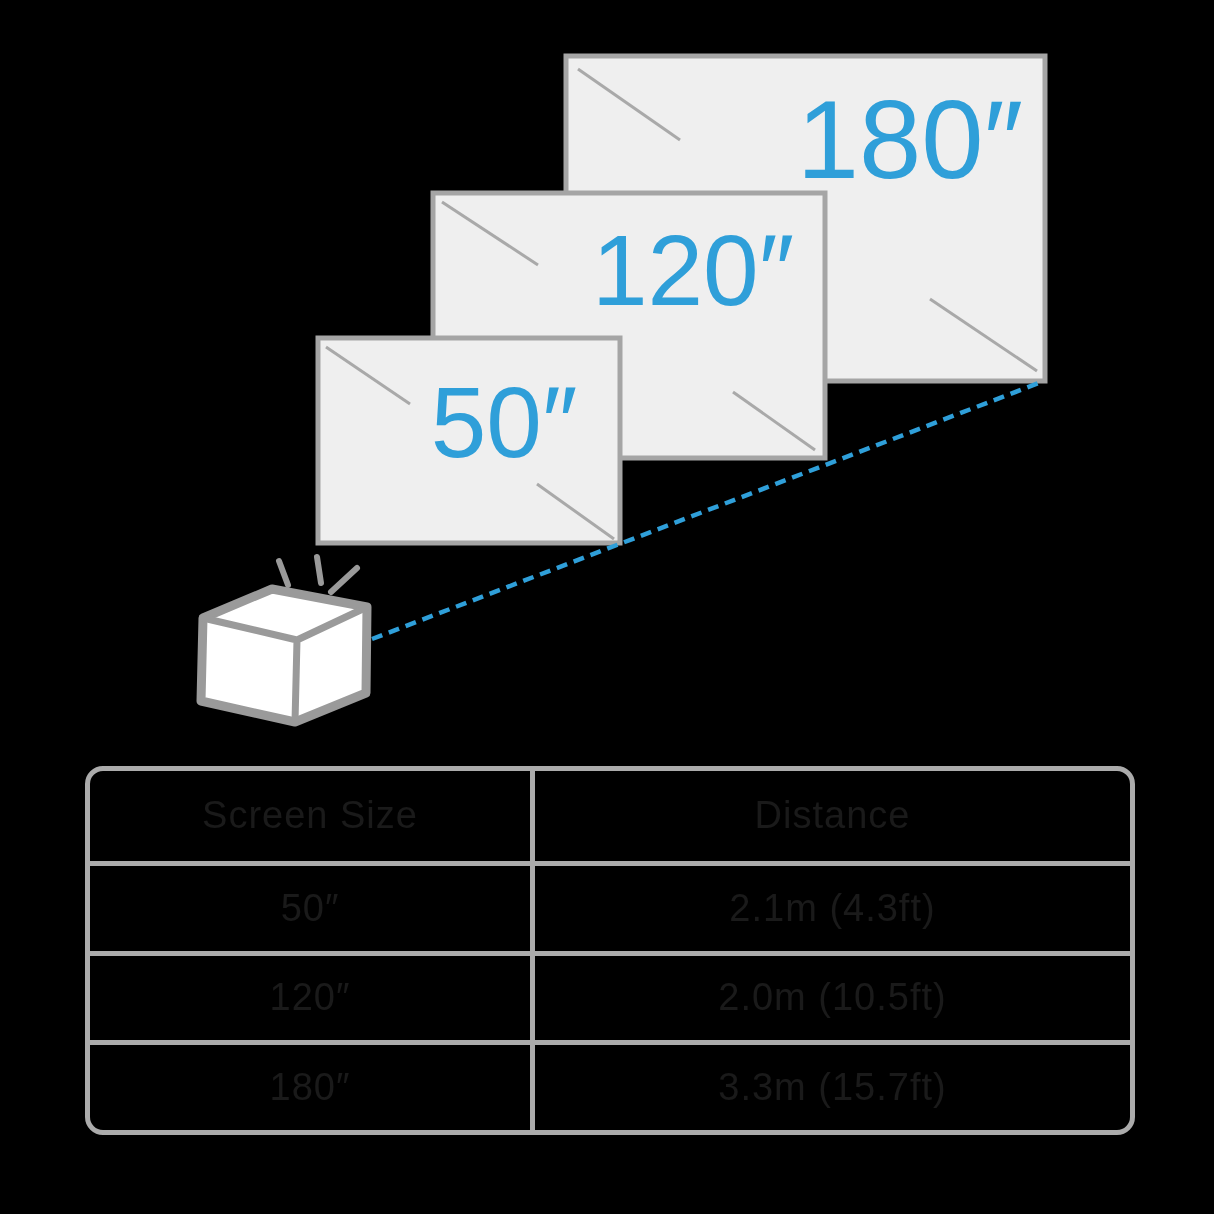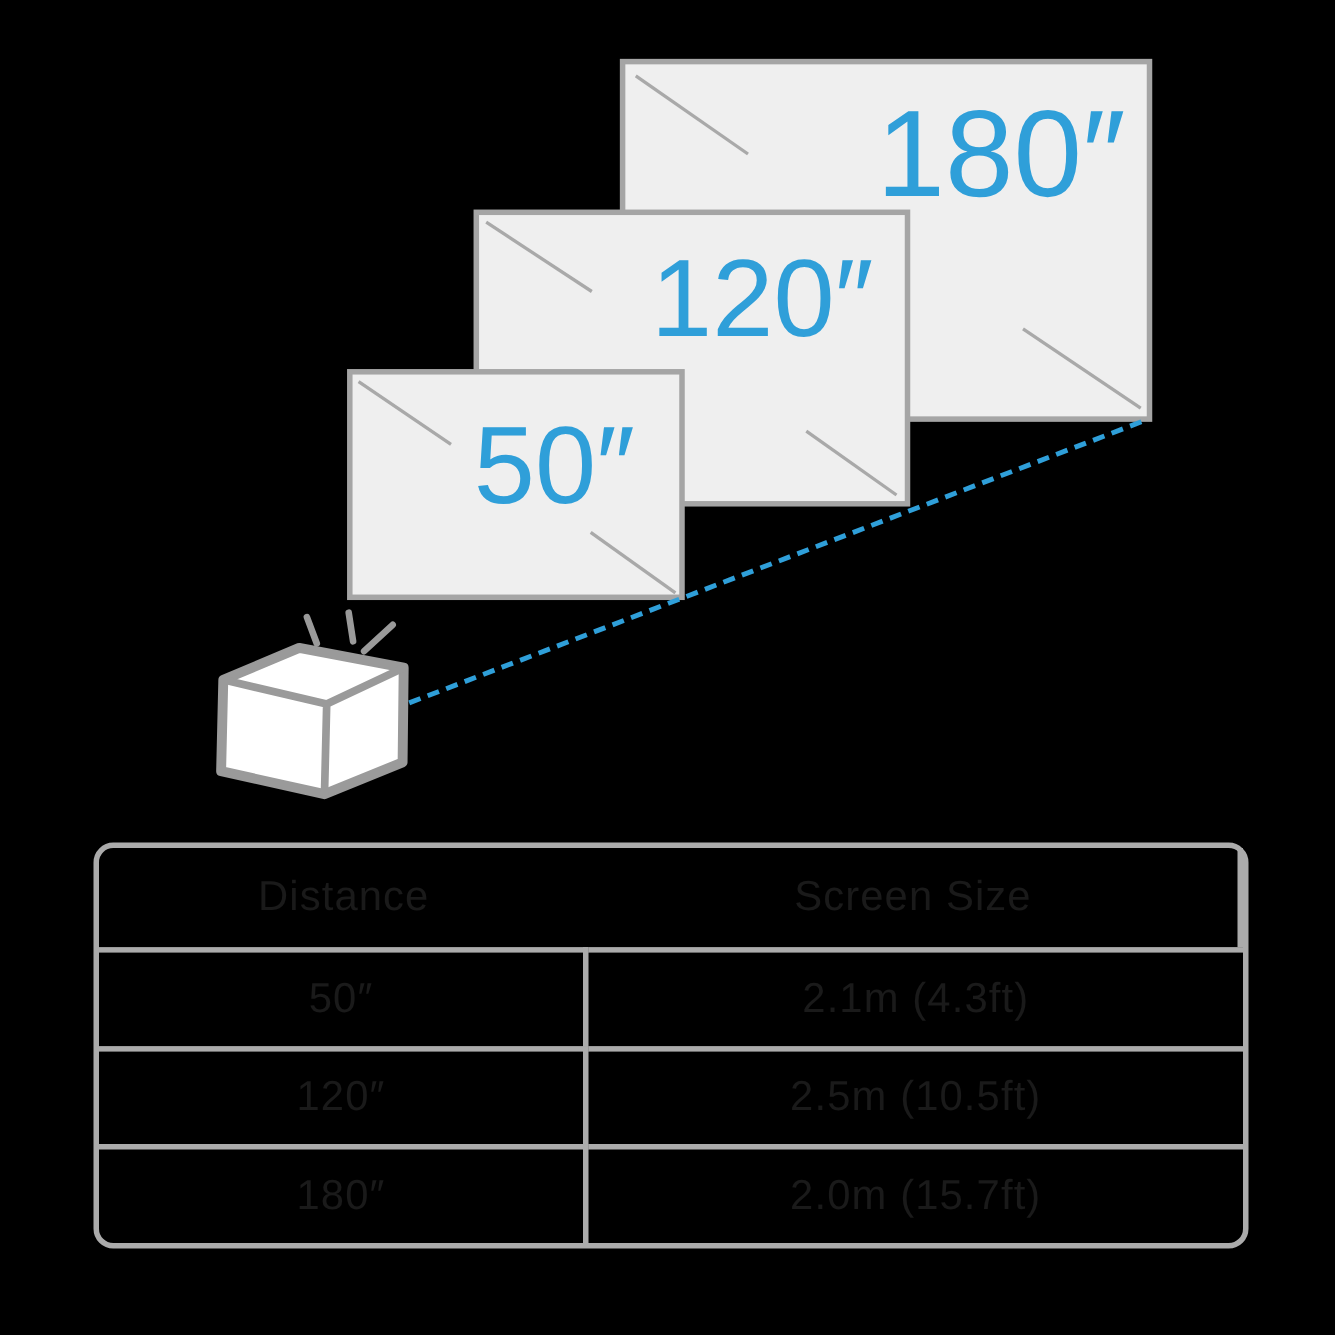--- a/index.html
+++ b/index.html
@@ -60,27 +60,27 @@
     <g stroke-width="6" fill="none">
       <path d="M288,585 L279,561"></path>
       <path d="M321,583 L317,557"></path>
       <path d="M331,592 L357,568"></path>
     </g>
   </g>
 </svg>
 
 
 <div class="spec-table">
+  <div class="cell col-left header">Screen Size</div>
   <div class="cell header">Distance</div>
-  <div class="cell col-left header">Screen Size</div>
 
   <div class="cell col-left row-sep">50″</div>
   <div class="cell row-sep">2.1m (4.3ft)</div>
 
   <div class="cell col-left row-sep">120″</div>
-  <div class="cell row-sep">2.5m (10.5ft)</div>
+  <div class="cell row-sep">2.0m (10.5ft)</div>
 
   <div class="cell col-left row-sep">180″</div>
-  <div class="cell row-sep">2.0m (15.7ft)</div>
+  <div class="cell row-sep">3.3m (15.7ft)</div>
 </div>
 
 
 
 
 </body></html>

